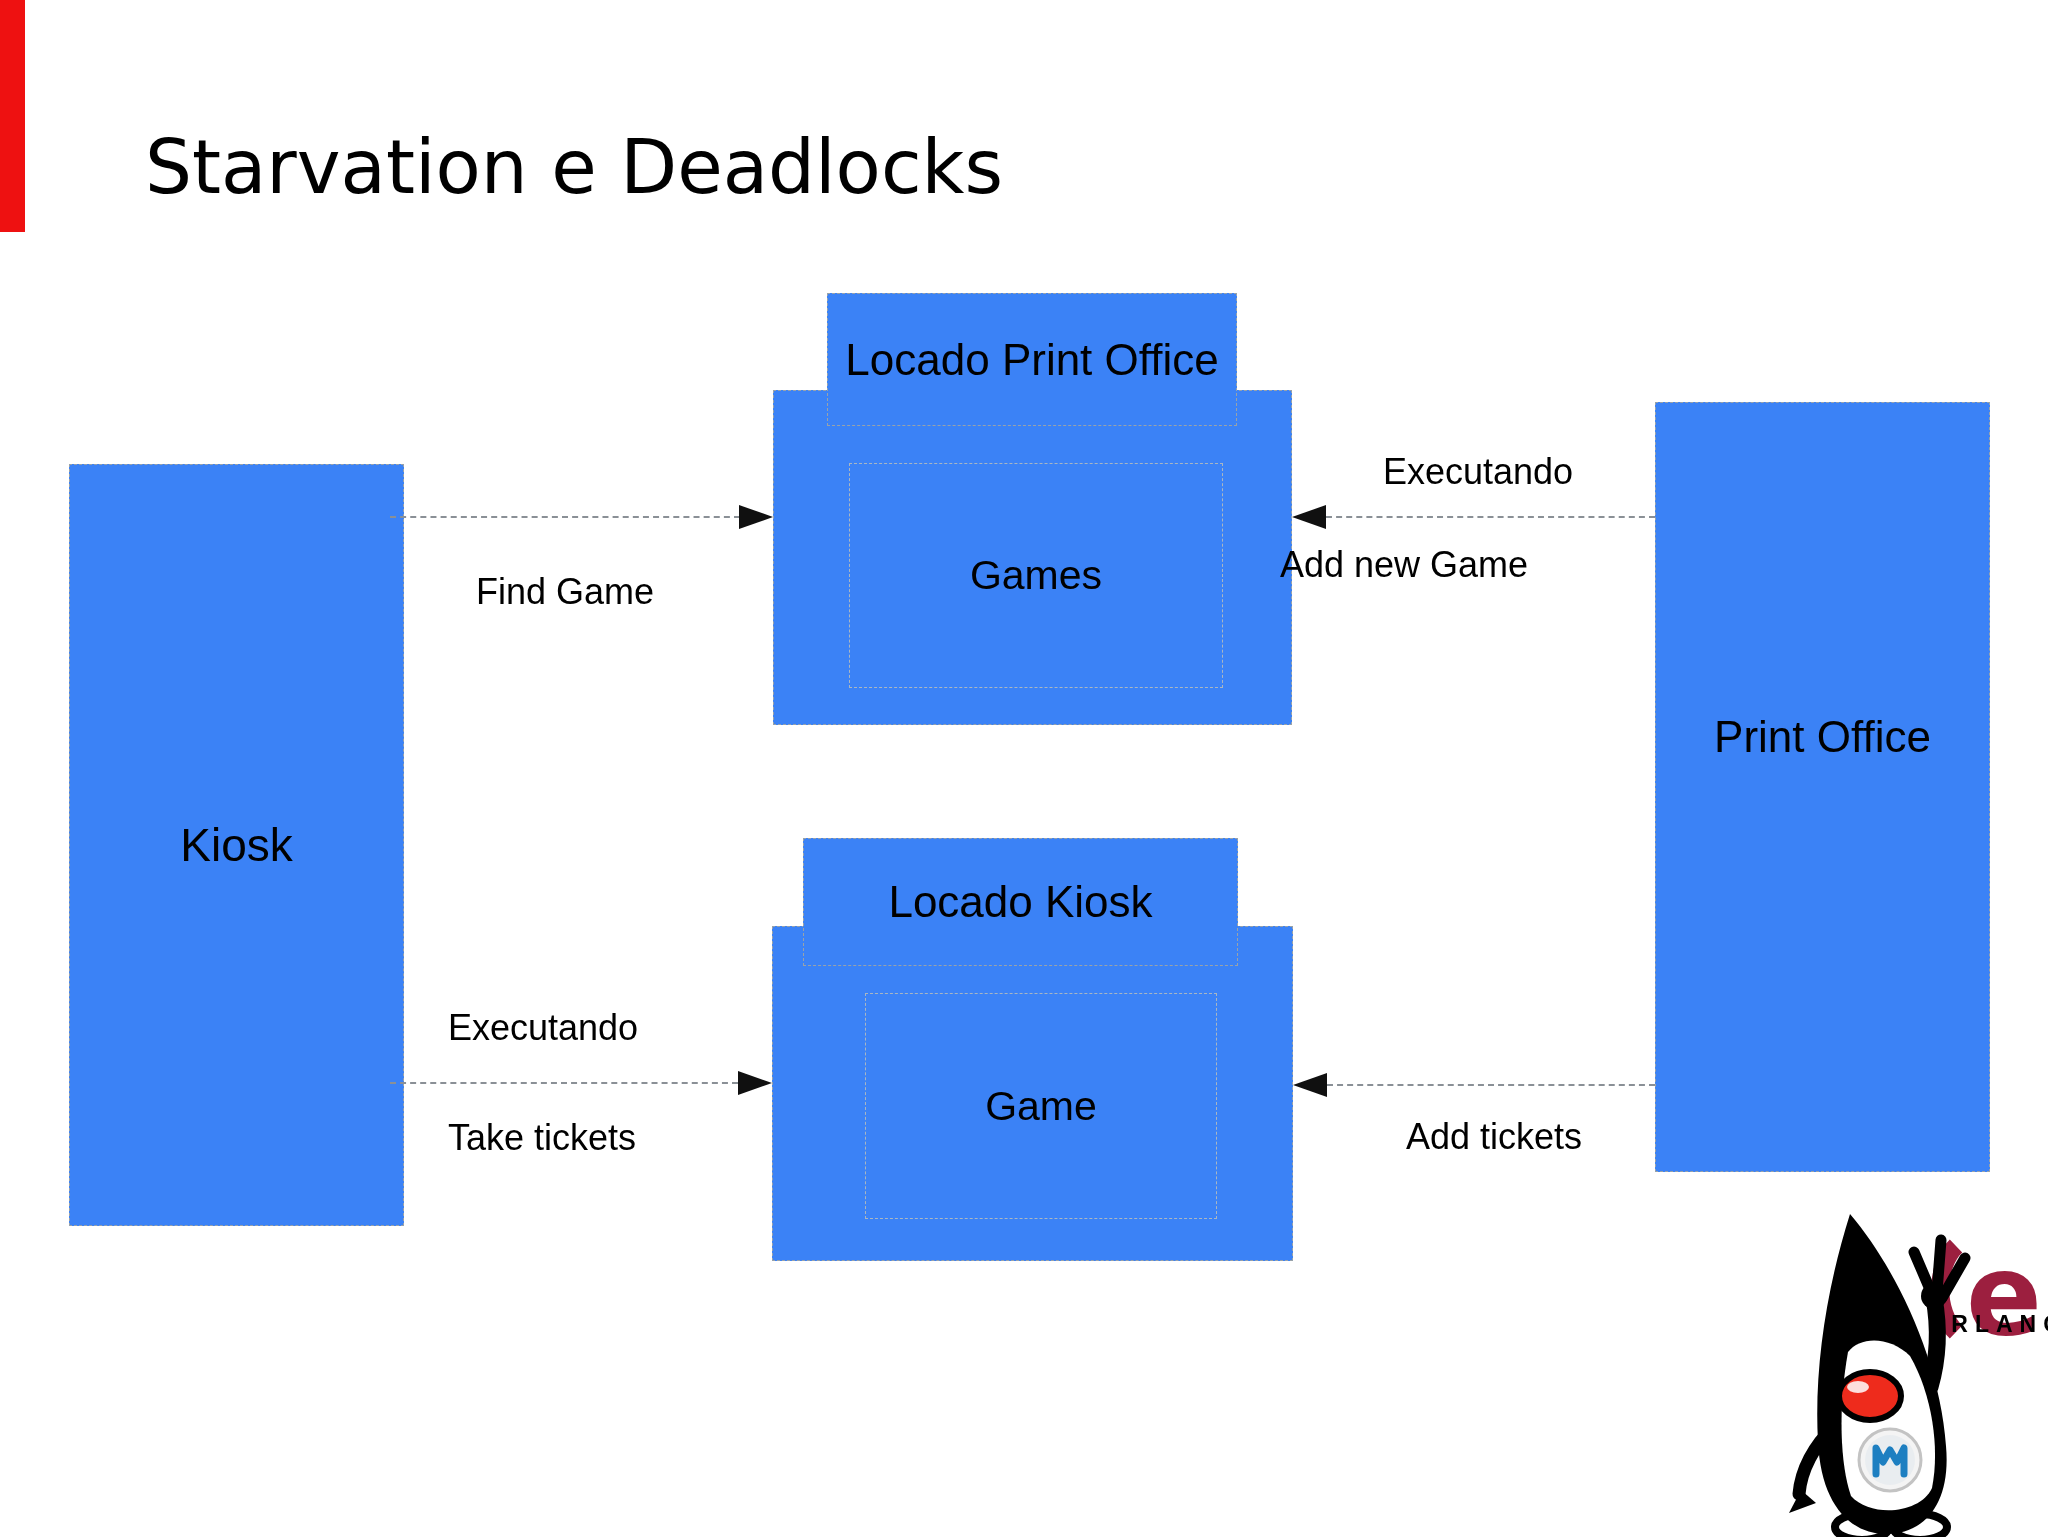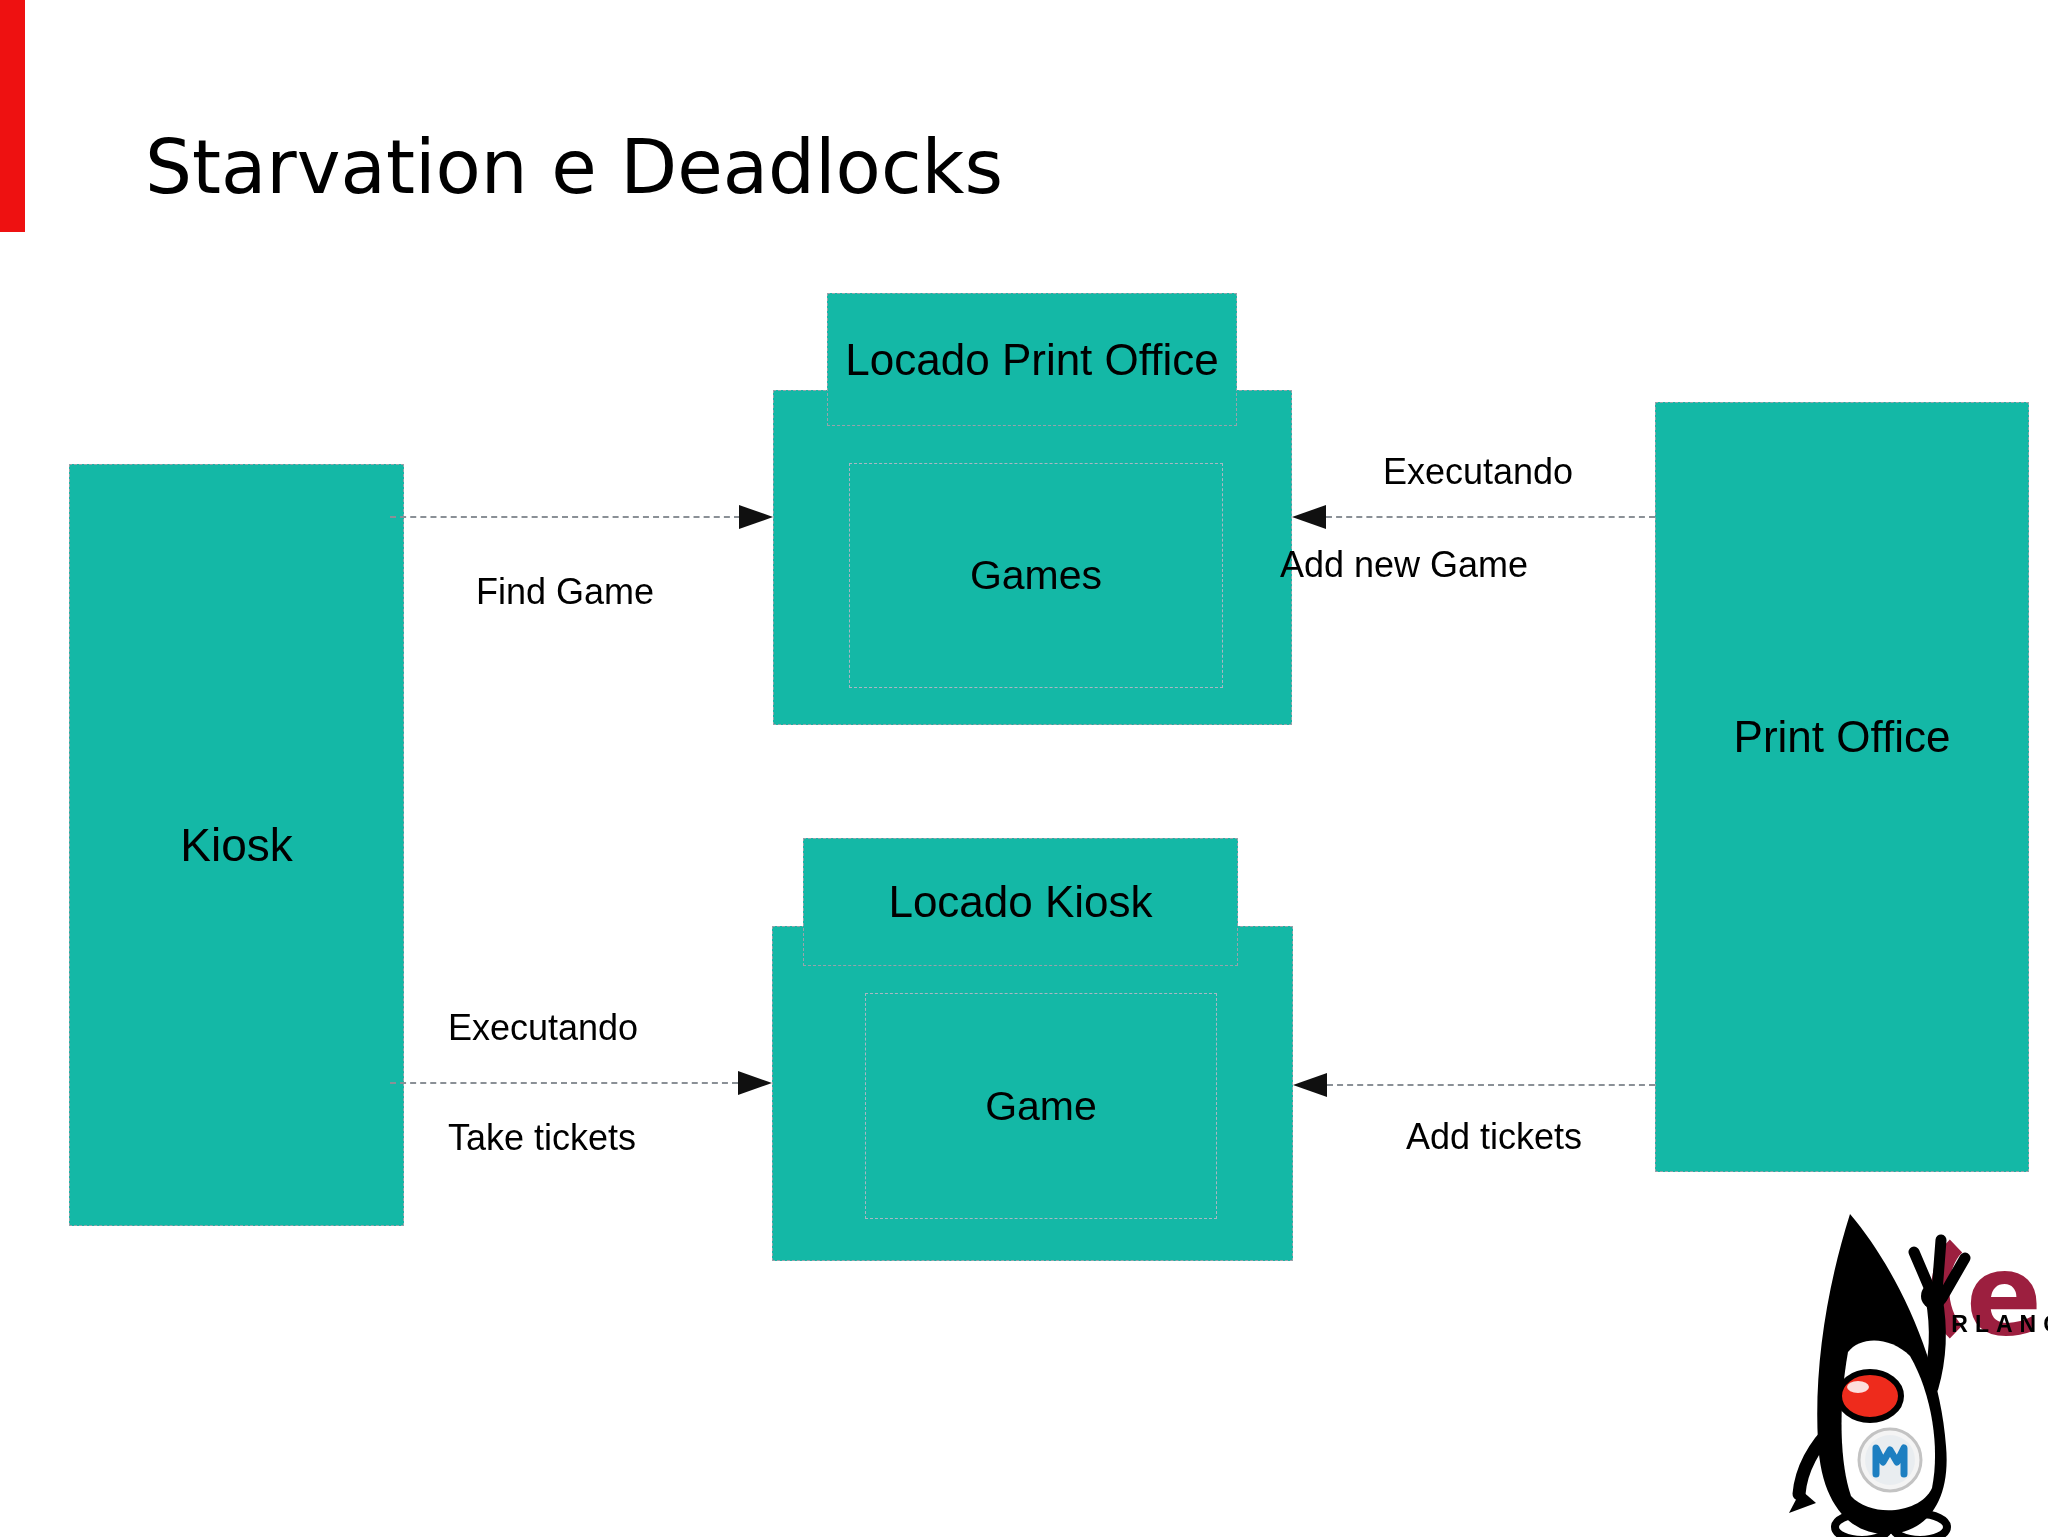--- a/index.html
+++ b/index.html
@@ -9,38 +9,38 @@
   }
   
   .red-bar{position:absolute;left:0;top:0;width:25px;height:232px;background:#ee1111;}
   .title{
     position:absolute;left:137px;top:122px;margin:8px;
     font-family:"DejaVu Sans", sans-serif;font-weight:normal;
     font-size:74px;line-height:1;color:#000;white-space:nowrap;
   }
   
   .box{
-    position:absolute;background:#14b8a6;border:1px dashed #98a2aa;
+    position:absolute;background:#3b82f6;border:1px dashed #98a2aa;
     display:flex;align-items:center;justify-content:center;
     color:#000;box-sizing:border-box;
   }
   .box span{white-space:nowrap;}
   .kiosk{left:69px;top:428px;width:335px;height:762px;font-size:46px;margin-top:36px;}
   .games-container{left:773px;top:390px;width:519px;height:335px;}
   .label-box{font-size:44px;}
   .locado-print-office{left:827px;top:293px;width:410px;height:133px;}
   .locado-kiosk{left:803px;top:838px;width:435px;height:128px;}
   .inner-box{
     position:absolute;border:1px dashed #a9b6c2;background:transparent;
     display:flex;align-items:center;justify-content:center;font-size:41px;color:#000;
     box-sizing:border-box;
   }
   .games-inner{left:849px;top:463px;width:374px;height:225px;}
   .game-inner{left:865px;top:993px;width:352px;height:226px;}
-  .print-office{left:1655px;top:402px;width:374px;height:770px;font-size:44px;}
+  .print-office{left:1655px;top:402px;width:335px;height:770px;font-size:44px;}
   .print-office span{transform:translateY(-50px);}
   
   .dash{position:absolute;height:0;border-top:2px dashed #8a9096;}
   .ah{position:absolute;width:0;height:0;border-style:solid;}
   .ah-right{border-width:12px 0 12px 34px;border-color:transparent transparent transparent #101010;}
   .ah-left{border-width:12px 34px 12px 0;border-color:transparent #101010 transparent transparent;}
   .a1-line{left:390px;top:516px;width:350px;}
   .a1-head{left:739px;top:505px;}
   .a2-line{left:1326px;top:516px;width:329px;}
   .a2-head{left:1292px;top:505px;}

